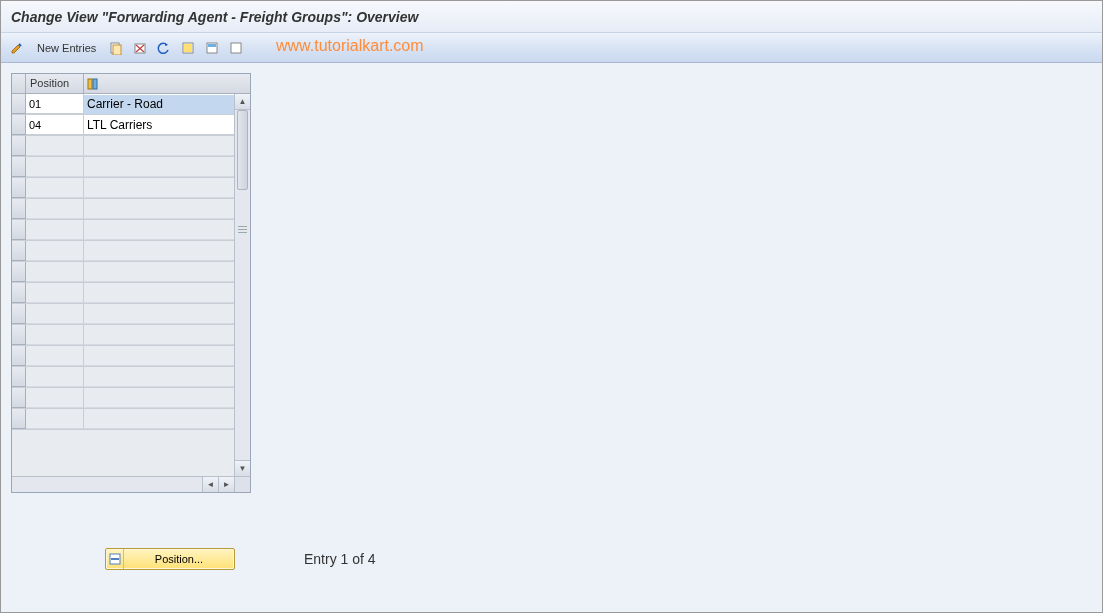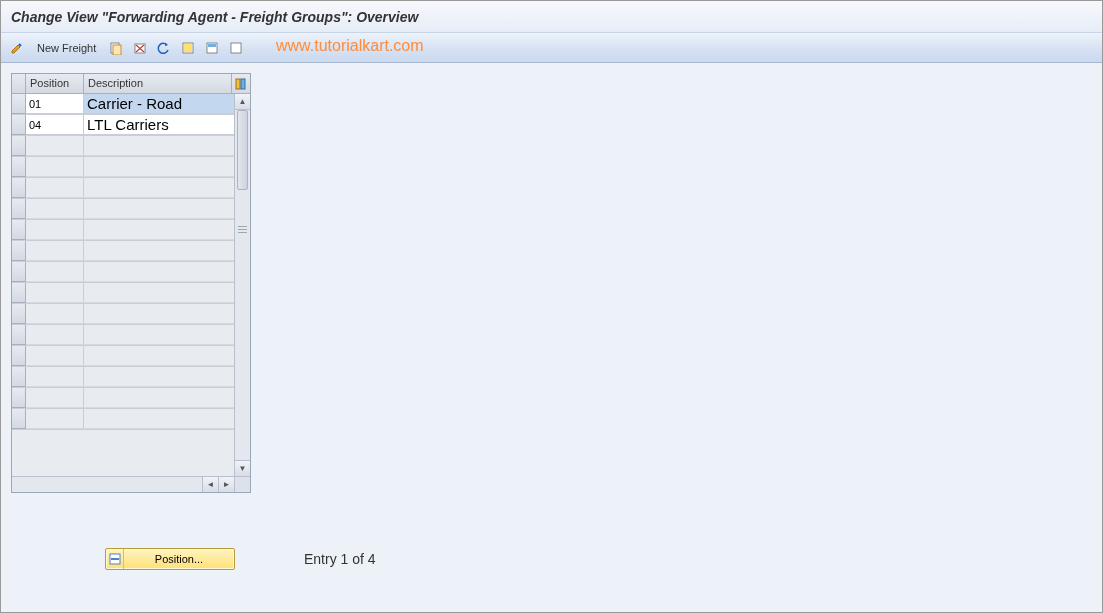--- a/index.html
+++ b/index.html
@@ -50,21 +50,21 @@
     .thead .col-code { width: 58px; }
     .thead .col-desc { flex: 1; }
     .thead .corner { width: 18px; display:flex; align-items:center; justify-content:center;}
     .tbody { flex: 1; overflow: hidden; position: relative; }
     .rows { position: absolute; top:0; left:0; right:16px; bottom:16px; overflow:hidden; background:#e8ebef;}
     .row { display: flex; height: 21px; border-bottom: 1px solid #c9ced6; }
     .row .sel-col { width: 14px; background: linear-gradient(to bottom,#e7eaf0,#d4d9e2); border-right:1px solid #a8b0bd; border-bottom:1px solid #a8b0bd;}
     .row .cell-code { width: 58px; background: #fff; border-right: 1px solid #c9ced6; border-bottom:1px solid #c9ced6; }
     .row .cell-code input { width: 100%; height: 100%; border: none; font-size: 11px; padding: 0 3px; background: transparent; outline:none;}
     .row .cell-desc { flex: 1; background: #fff; border-bottom:1px solid #c9ced6;}
-    .row .cell-desc input { width: 100%; height: 100%; border: none; font-size: 15px; padding: 2px 3px; background: transparent; outline:none;}
+    .row .cell-desc input { width: 100%; height: 100%; border: none; font-size: 12px; padding: 2px 3px; background: transparent; outline:none;}
     .row.empty .cell-code, .row.empty .cell-desc { background: #e8ebef; border-bottom:1px solid #d6dae0;}
     .row.selected .cell-desc input { background: #c3d8ef; }
 
     
     .vscroll { position: absolute; top:0; right:0; width:16px; bottom:16px; background:#e4e8ee; border-left:1px solid #b8c0cc; }
     .vscroll .arrow { height:16px; background: linear-gradient(to bottom,#f0f3f8,#d8dde6); border-bottom:1px solid #b8c0cc; display:flex;align-items:center;justify-content:center;font-size:8px;color:#555;}
     .vscroll .arrow.down{ position:absolute; bottom:0; left:0; right:0; border-top:1px solid #b8c0cc; border-bottom:none;}
     .vscroll .thumb { position:absolute; top:16px; left:2px; right:2px; height: 80px; background: linear-gradient(to right,#e2e6ec,#cdd3dd); border:1px solid #acb4c2; border-radius:2px;}
     .vscroll .grip { position: absolute; top: 130px; left:3px; right:3px; height:14px; }
     .vscroll .grip div{height:1px; background:#9aa; margin:2px 0;}
@@ -97,21 +97,21 @@
   <span class="title">Change View "Forwarding Agent - Freight Groups": Overview</span>
 </div>
 
 <div class="toolbar">
   <div class="tool-btn">
     <svg width="14" height="14">
         <path d="M2 10 L8 4 L10 6 L4 12 L2 12 Z" fill="#e0a030" stroke="#a06000" stroke-width="0.8"></path>
         <path d="M9 3 L11 5" stroke="#2060c0" stroke-width="2"></path>
       </svg>
   </div>
-  <div class="new-entries">New Freight</div>
+  <div class="new-entries">New Entries</div>
   <div class="tool-btn">
     <svg width="14" height="14">
         <rect x="2" y="2" width="8" height="10" fill="#fff" stroke="#888"></rect>
         <rect x="4" y="4" width="8" height="10" fill="#ffe8b0" stroke="#c09040"></rect>
       </svg>
   </div>
   <div class="tool-btn">
     <svg width="14" height="14">
         <rect x="2" y="3" width="10" height="9" fill="#fff" stroke="#888"></rect>
         <path d="M3 4 L11 11 M11 4 L3 11" stroke="#c04040" stroke-width="1.2"></path>
@@ -141,21 +141,20 @@
       </svg>
   </div>
   <div class="watermark">www.tutorialkart.com</div>
 </div>
 
 <div class="content">
   <div class="table-wrap">
     <div class="thead">
       <div class="sel-col"></div>
       <div class="col col-code">Position</div>
-      <div class="col col-desc">Description</div>
       <div class="corner">
         <svg width="12" height="12">
             <rect x="1" y="1" width="4" height="10" fill="#f0c040" stroke="#a07010"></rect>
             <rect x="6" y="1" width="4" height="10" fill="#70b0e0" stroke="#3070a0"></rect>
           </svg>
       </div>
     </div>
     <div class="tbody">
       <div class="rows" id="rows">
           <div class="row selected">

